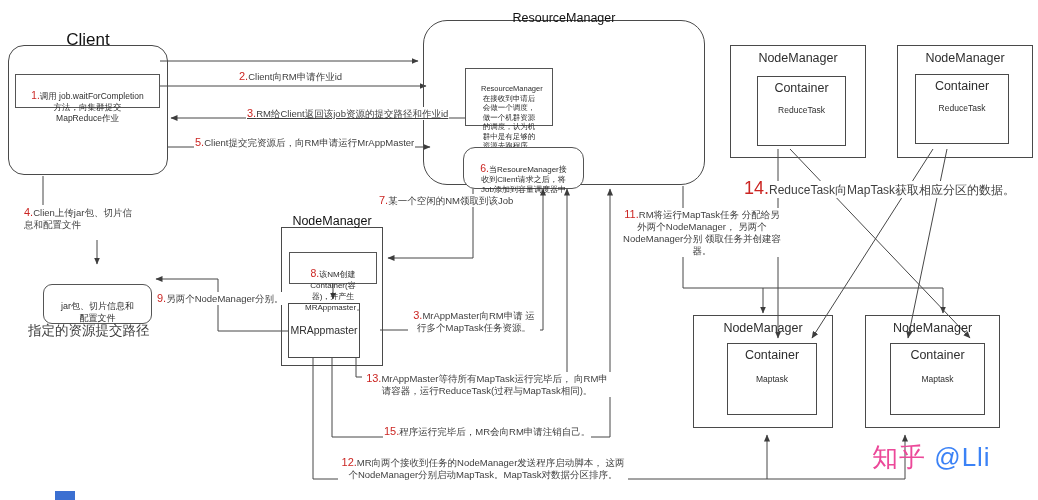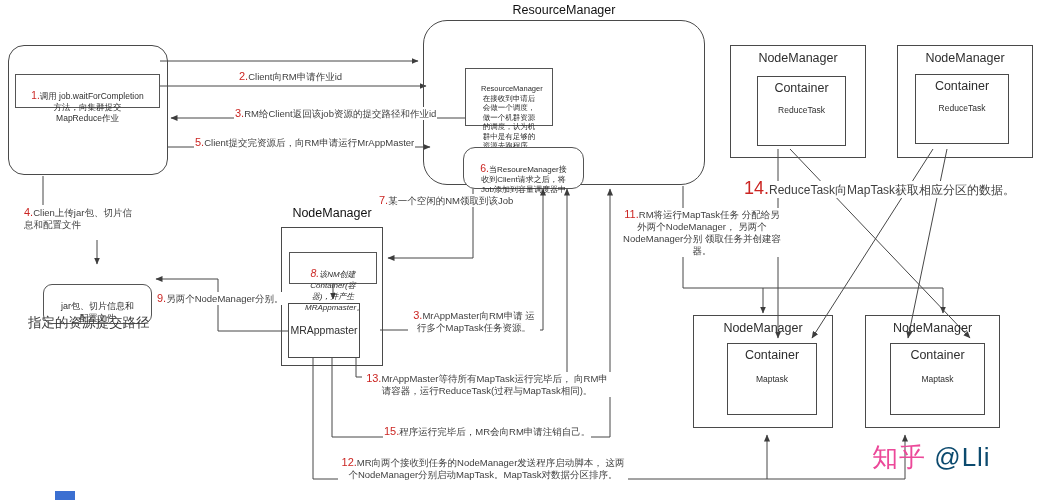--- a/index.html
+++ b/index.html
@@ -6,30 +6,30 @@
   .stage{position:relative;width:1038px;height:500px;background:#fff;overflow:hidden;
          font-family:"Liberation Sans","DejaVu Sans",sans-serif;color:#2e2e2e;}
   svg.lines{position:absolute;left:0;top:0;z-index:1;}
   .box{position:absolute;border:1px solid #4a4a4a;background:transparent;box-sizing:border-box;z-index:2;}
   .rounded{border-radius:16px;}
   .rounded-lg{border-radius:24px;}
   .rounded-sm{border-radius:9px;}
   .note{position:absolute;border:1px solid #555;background:#fff;box-sizing:border-box;
         text-align:center;z-index:3;display:flex;align-items:center;justify-content:flex-start;
         flex-wrap:wrap;padding:15px;margin-top:16px;}
-  .title{position:absolute;z-index:3;color:#111;}
+  .title{position:absolute;z-index:3;color:#111;margin-top:8px;}
   .t-center{text-align:center;}
   .lbl{position:absolute;z-index:4;font-size:9.5px;color:#3f3f3f;background:#fff;
        white-space:nowrap;line-height:12px;padding:0 1px;}
   .wrap{white-space:normal;text-align:center;}
   .num{color:#cb2522;font-size:11px;}
   .inner-txt{width:100%;text-align:center;}
   .wm{position:absolute;z-index:2;font-size:26px;letter-spacing:1px;white-space:nowrap;}
   .wm .brand{color:#ec4899;}
-  .wm .handle{color:#0c4a6e;}
+  .wm .handle{color:#3b82f6;}
   .chip{position:absolute;z-index:5;background:#3b6fd1;}
 </style>
 </head>
 <body>
 
 <div class="stage">
 
   <svg class="lines" width="1038" height="500">
     <defs>
       <marker id="ah" markerWidth="8" markerHeight="6" refX="6.5" refY="3" orient="auto">
@@ -53,20 +53,21 @@
       <path d="M767,479 V435" marker-end="url(#ah)"></path>
       <path d="M683,186 V288 H943 V313" marker-end="url(#ah)"></path>
       <path d="M763,288 V313" marker-end="url(#ah)"></path>
       <path d="M778,149 V338" marker-end="url(#ah)"></path>
       <path d="M790,149 L970,338" marker-end="url(#ah)"></path>
       <path d="M933,149 L812,338" marker-end="url(#ah)"></path>
       <path d="M947,149 L908,338" marker-end="url(#ah)"></path>
     </g>
   </svg>
 
+  <div class="title t-center" style="left:8px;top:22px;width:160px;font-size:17px;">Client</div>
   <div class="box rounded" style="left:8px;top:45px;width:160px;height:130px;"></div>
   <div class="note" style="left:15px;top:58px;width:145px;height:34px;font-size:8.5px;line-height:11px;">
     <span class="inner-txt"><span class="num" style="font-size:10px;">1.</span><span>调用 job.waitForCompletion方法，向集群提交MapReduce作业</span></span>
   </div>
 
   <div class="title t-center" style="left:423px;top:3px;width:282px;font-size:12.5px;">ResourceManager</div>
   <div class="box rounded-lg" style="left:423px;top:20px;width:282px;height:165px;"></div>
   <div class="note" style="left:465px;top:52px;width:88px;height:58px;font-size:7.5px;line-height:9.5px;">
     <span class="inner-txt">ResourceManager在接收到申请后会做一个调度，做一个机群资源的调度，认为机群中是有足够的资源去跑程序，他就会返回一个任务id</span>
   </div>
@@ -85,21 +86,21 @@
   <div class="box" style="left:897px;top:45px;width:136px;height:113px;">
     <div class="t-center" style="font-size:12.5px;margin-top:5px;">NodeManager</div>
   </div>
   <div class="box" style="left:915px;top:74px;width:94px;height:70px;">
     <div class="t-center" style="font-size:12.5px;margin-top:4px;">Container</div>
     <div class="t-center" style="font-size:8.5px;margin-top:10px;">ReduceTask</div>
   </div>
 
   <div class="title t-center" style="left:281px;top:206px;width:102px;font-size:12.5px;">NodeManager</div>
   <div class="box" style="left:281px;top:227px;width:102px;height:139px;"></div>
-  <div class="note" style="left:289px;top:236px;width:88px;height:30px;font-size:8px;line-height:11px;font-style:italic;">
+  <div class="note" style="left:289px;top:236px;width:88px;height:30px;font-size:8px;line-height:11px;">
     <span class="inner-txt"><span class="num" style="font-size:10.5px;">8.</span><span>该NM创建Container(容器)，并产生MRAppmaster。</span></span>
   </div>
   <div class="box" style="left:288px;top:303px;width:72px;height:55px;">
     <div class="t-center" style="font-size:10.5px;line-height:53px;">MRAppmaster</div>
   </div>
 
   <div class="note rounded-sm" style="left:43px;top:268px;width:109px;height:40px;font-size:9px;line-height:12px;">
     <span class="inner-txt">jar包、切片信息和配置文件</span>
   </div>
   <div class="title" style="left:28px;top:314px;width:140px;font-size:13.5px;color:#3c3c3c;">指定的资源提交路径</div>
@@ -116,21 +117,21 @@
     <div class="t-center" style="font-size:12.5px;margin-top:5px;">NodeManager</div>
   </div>
   <div class="box" style="left:890px;top:343px;width:95px;height:72px;">
     <div class="t-center" style="font-size:12.5px;margin-top:4px;">Container</div>
     <div class="t-center" style="font-size:8.5px;margin-top:12px;">Maptask</div>
   </div>
 
   <div class="lbl" style="left:238px;top:70px;">
     <span class="num">2.</span><span>Client向RM申请作业id</span>
   </div>
-  <div class="lbl" style="left:234px;top:107px;">
+  <div class="lbl" style="left:246px;top:107px;text-decoration:underline;">
     <span class="num">3.</span><span>RM给Client返回该job资源的提交路径和作业id</span>
   </div>
   <div class="lbl" style="left:194px;top:136px;">
     <span class="num">5.</span><span>Client提交完资源后，向RM申请运行MrAppMaster</span>
   </div>
   <div class="lbl wrap" style="left:23px;top:206px;width:112px;text-align:left;">
     <span class="num">4.</span><span>Clien上传jar包、切片信息和配置文件</span>
   </div>
   <div class="lbl" style="left:378px;top:194px;">
     <span class="num">7.</span><span>某一个空闲的NM领取到该Job</span>

